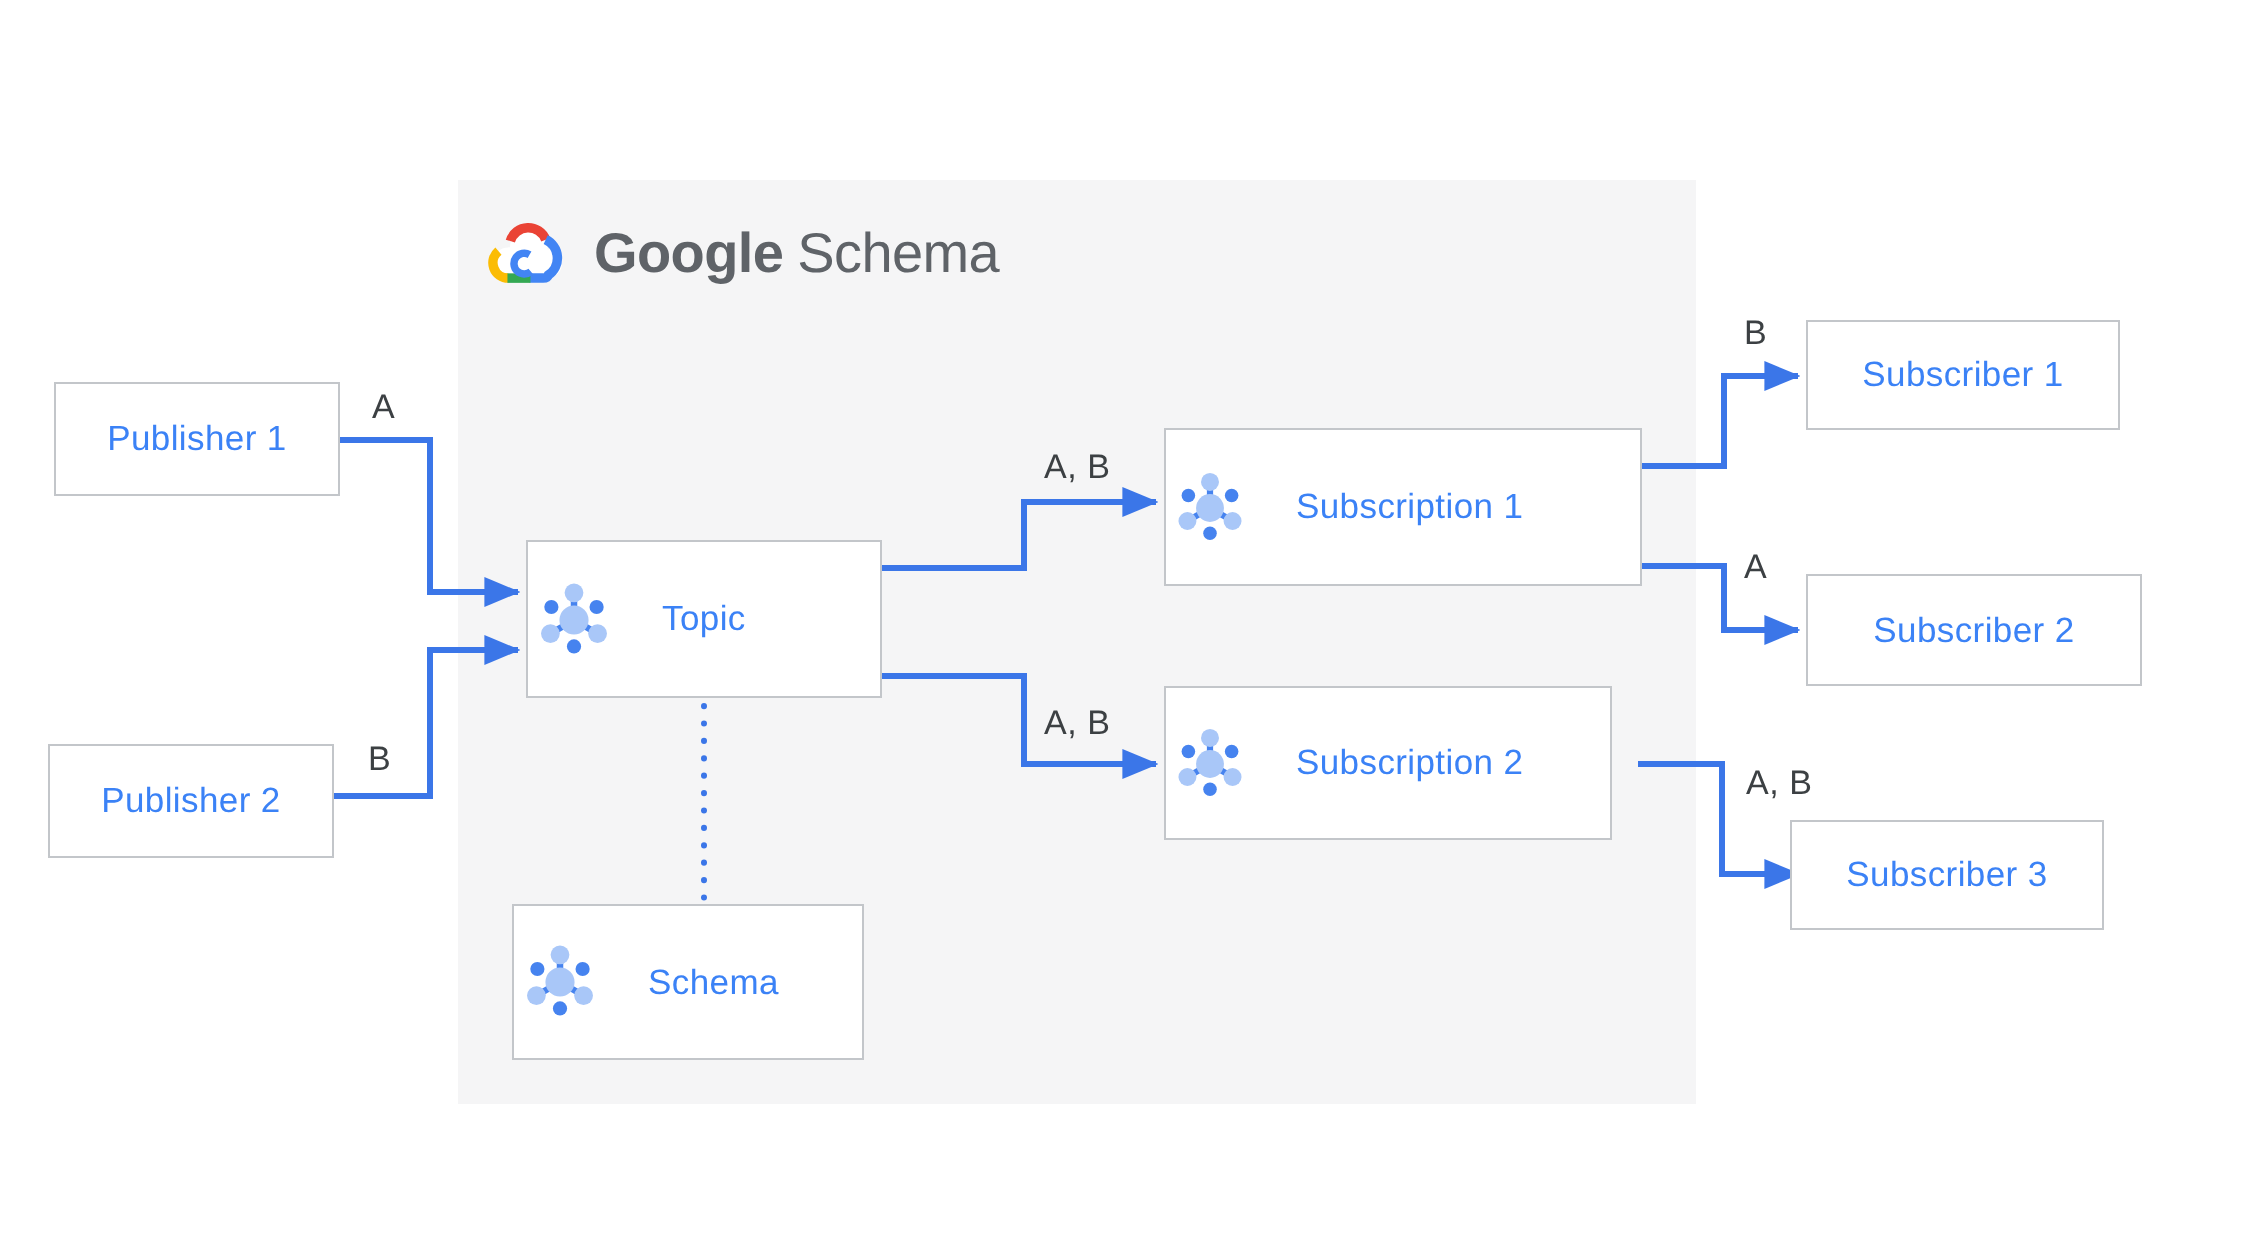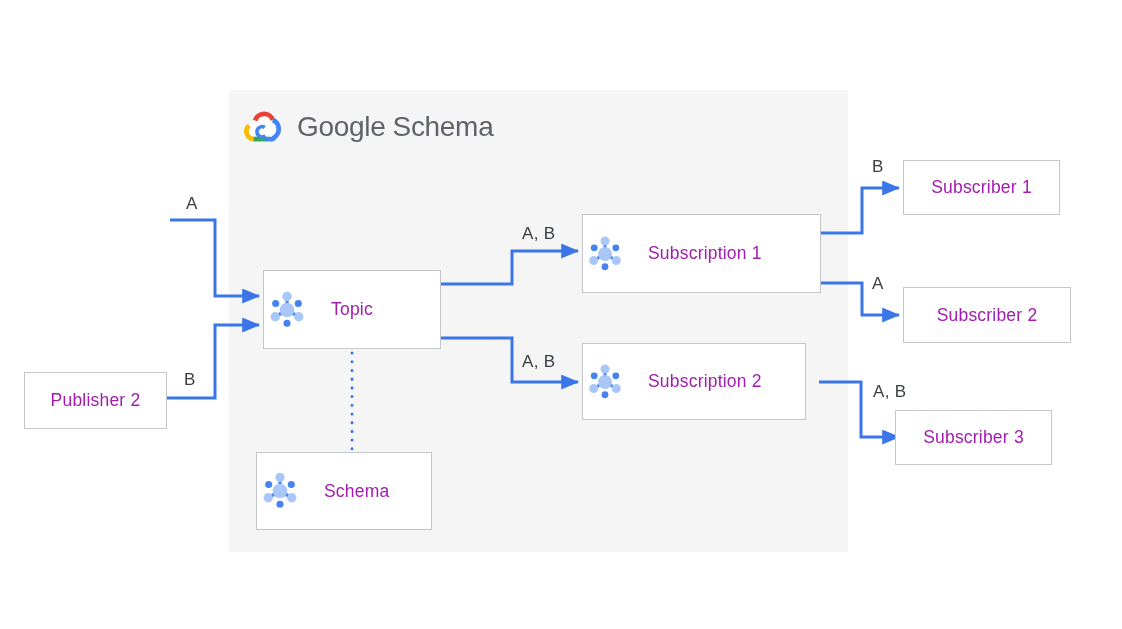--- a/index.html
+++ b/index.html
@@ -19,40 +19,40 @@
 
   
   svg.wires { position:absolute; left:0; top:0; width:1122px; height:629px; z-index:2; }
 
   
   .node {
     position:absolute; z-index:3;
     background:#ffffff;
     border:1px solid #c3c6ca;
     display:flex; align-items:center; justify-content:center;
-    color:#a21caf; font-size:17.5px; letter-spacing:0.2px;
+    color:#3b82f6; font-size:17.5px; letter-spacing:0.2px;
     white-space:nowrap;
   }
   .node.with-icon { justify-content:flex-start; gap:21px; }
   .node .pubsub { flex:0 0 auto; display:block; }
 
   
   .edge-label {
     position:absolute; z-index:4;
     color:#3c4043; font-size:17px; letter-spacing:0.3px;
     white-space:nowrap;
   }
 
   
   .logo {
     position:absolute; left:243px; top:111px; z-index:3;
     display:flex; align-items:center; gap:13px;
   }
   .logo-text { font-size:28px; color:#5f6368; letter-spacing:-0.3px; line-height:1; padding-bottom:3px; }
-  .logo-text .brand { font-weight:400;margin-top:29px; }
+  .logo-text .brand { font-weight:700;margin-top:29px; }
   .logo-text .product { font-weight:400; margin-left:7px; }
 </style>
 </head>
 <body>
 
 <div class="canvas">
 
   <div class="panel"></div>
 
   <div class="logo">
@@ -88,20 +88,23 @@
       <path d="M 167 398 L 215 398 L 215 325 L 259 325" marker-end="url(#arr)"></path>
       <path d="M 441 284 L 512 284 L 512 251 L 578 251" marker-end="url(#arr)"></path>
       <path d="M 441 338 L 512 338 L 512 382 L 578 382" marker-end="url(#arr)"></path>
       <path d="M 821 233 L 862 233 L 862 188 L 899 188" marker-end="url(#arr)"></path>
       <path d="M 821 283 L 862 283 L 862 315 L 899 315" marker-end="url(#arr)"></path>
       <path d="M 819 382 L 861 382 L 861 437 L 899 437" marker-end="url(#arr)"></path>
       <path d="M 352 353 L 352 449" stroke-dasharray="0.1 8.6" stroke-linecap="round"></path>
     </g>
   </svg>
 
+  <div class="node" style="left:27px; top:191px; width:143px; height:57px;">
+    <span>Publisher 1</span>
+  </div>
 
   <div class="node" style="left:24px; top:372px; width:143px; height:57px;">
     <span>Publisher 2</span>
   </div>
 
   <div class="node" style="left:903px; top:160px; width:157px; height:55px;">
     <span>Subscriber 1</span>
   </div>
 
   <div class="node" style="left:903px; top:287px; width:168px; height:56px;">

